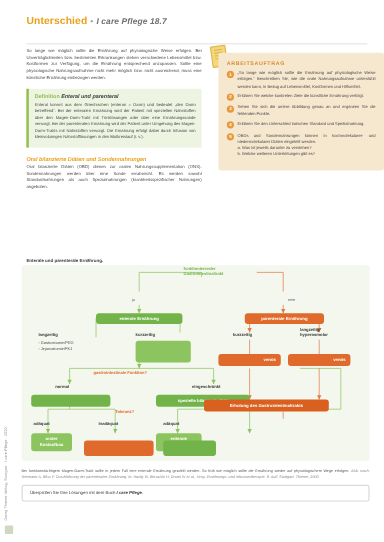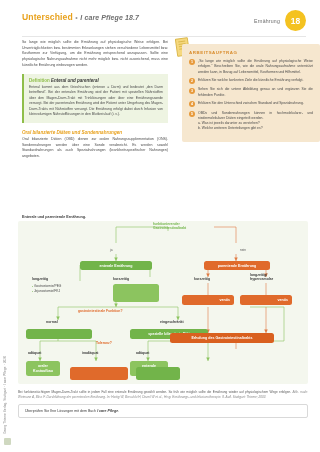--- a/index.html
+++ b/index.html
@@ -91,24 +91,20 @@
 <div class="page">
 
   <div class="hdr">
     <div class="hdr-line1">
       <span>Unterschied</span>
       <span class="sep">•</span>
       <span class="src">I care Pflege 18.7</span>
     </div>
   </div>
 
-  <div class="badge-wrap">
-    <span class="badge-cat">Ernährung</span>
-    <span class="badge-num">18</span>
-  </div>
   <div class="rule"></div>
 
   <div class="lcol">
     <div class="ptxt">So lange wie möglich sollte die Ernährung auf physiologische Weise erfolgen. Bei Unverträglichkeiten bzw. bestimmten Erkrankungen stehen verschiedene Lebensmittel bzw. Kostformen zur Verfügung, um die Ernährung entsprechend anzupassen. Sollte eine physiologische Nahrungsaufnahme nicht mehr möglich bzw. nicht ausreichend, muss eine künstliche Ernährung einbezogen werden.</div>
 
     <div class="greenbox">
       <div class="gb-title">
         <span>Definition</span>
         <i>Enteral und parenteral</i>
       </div>

